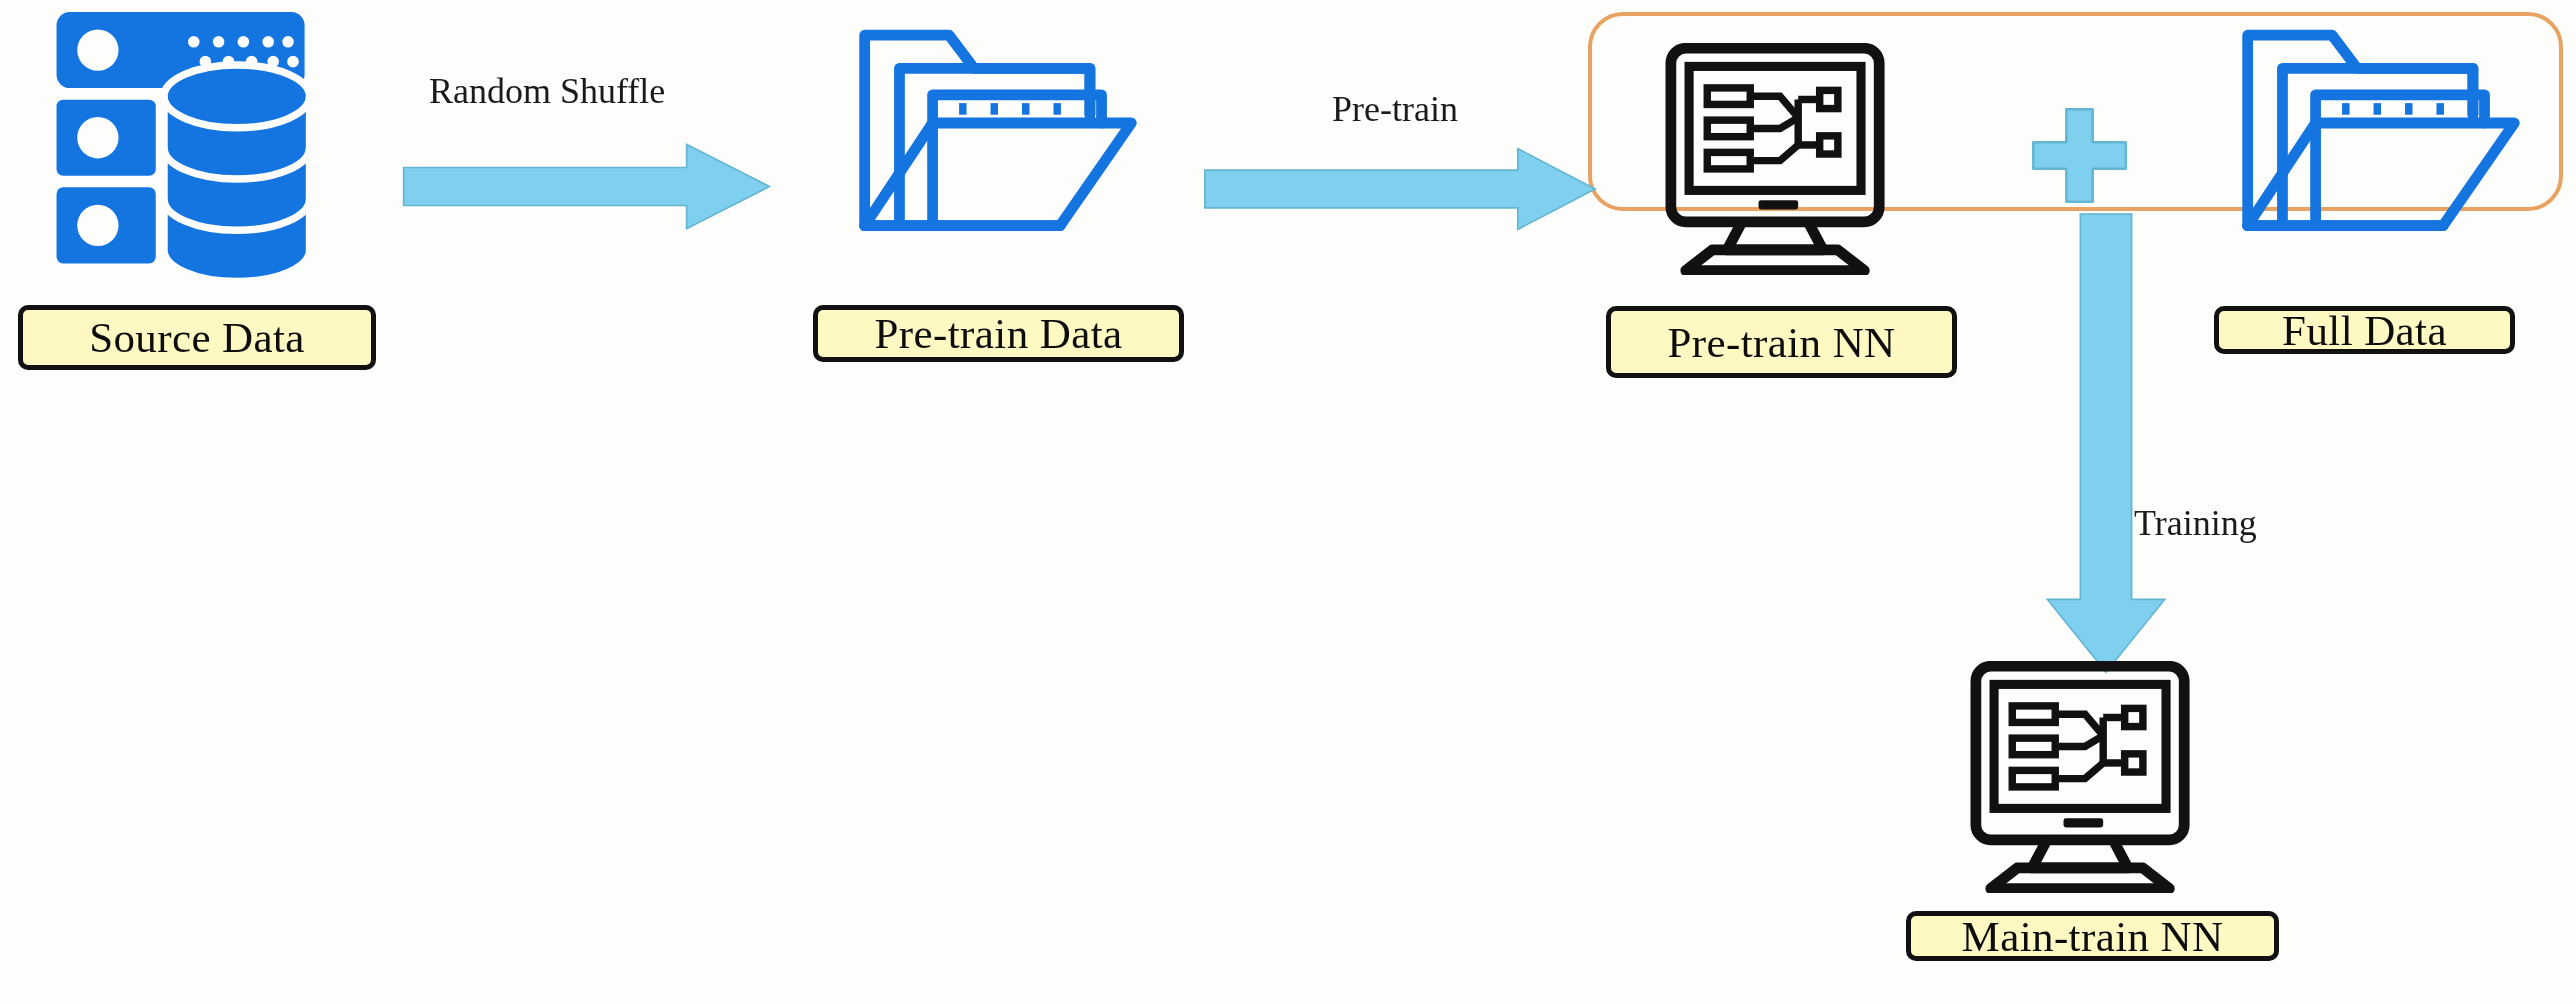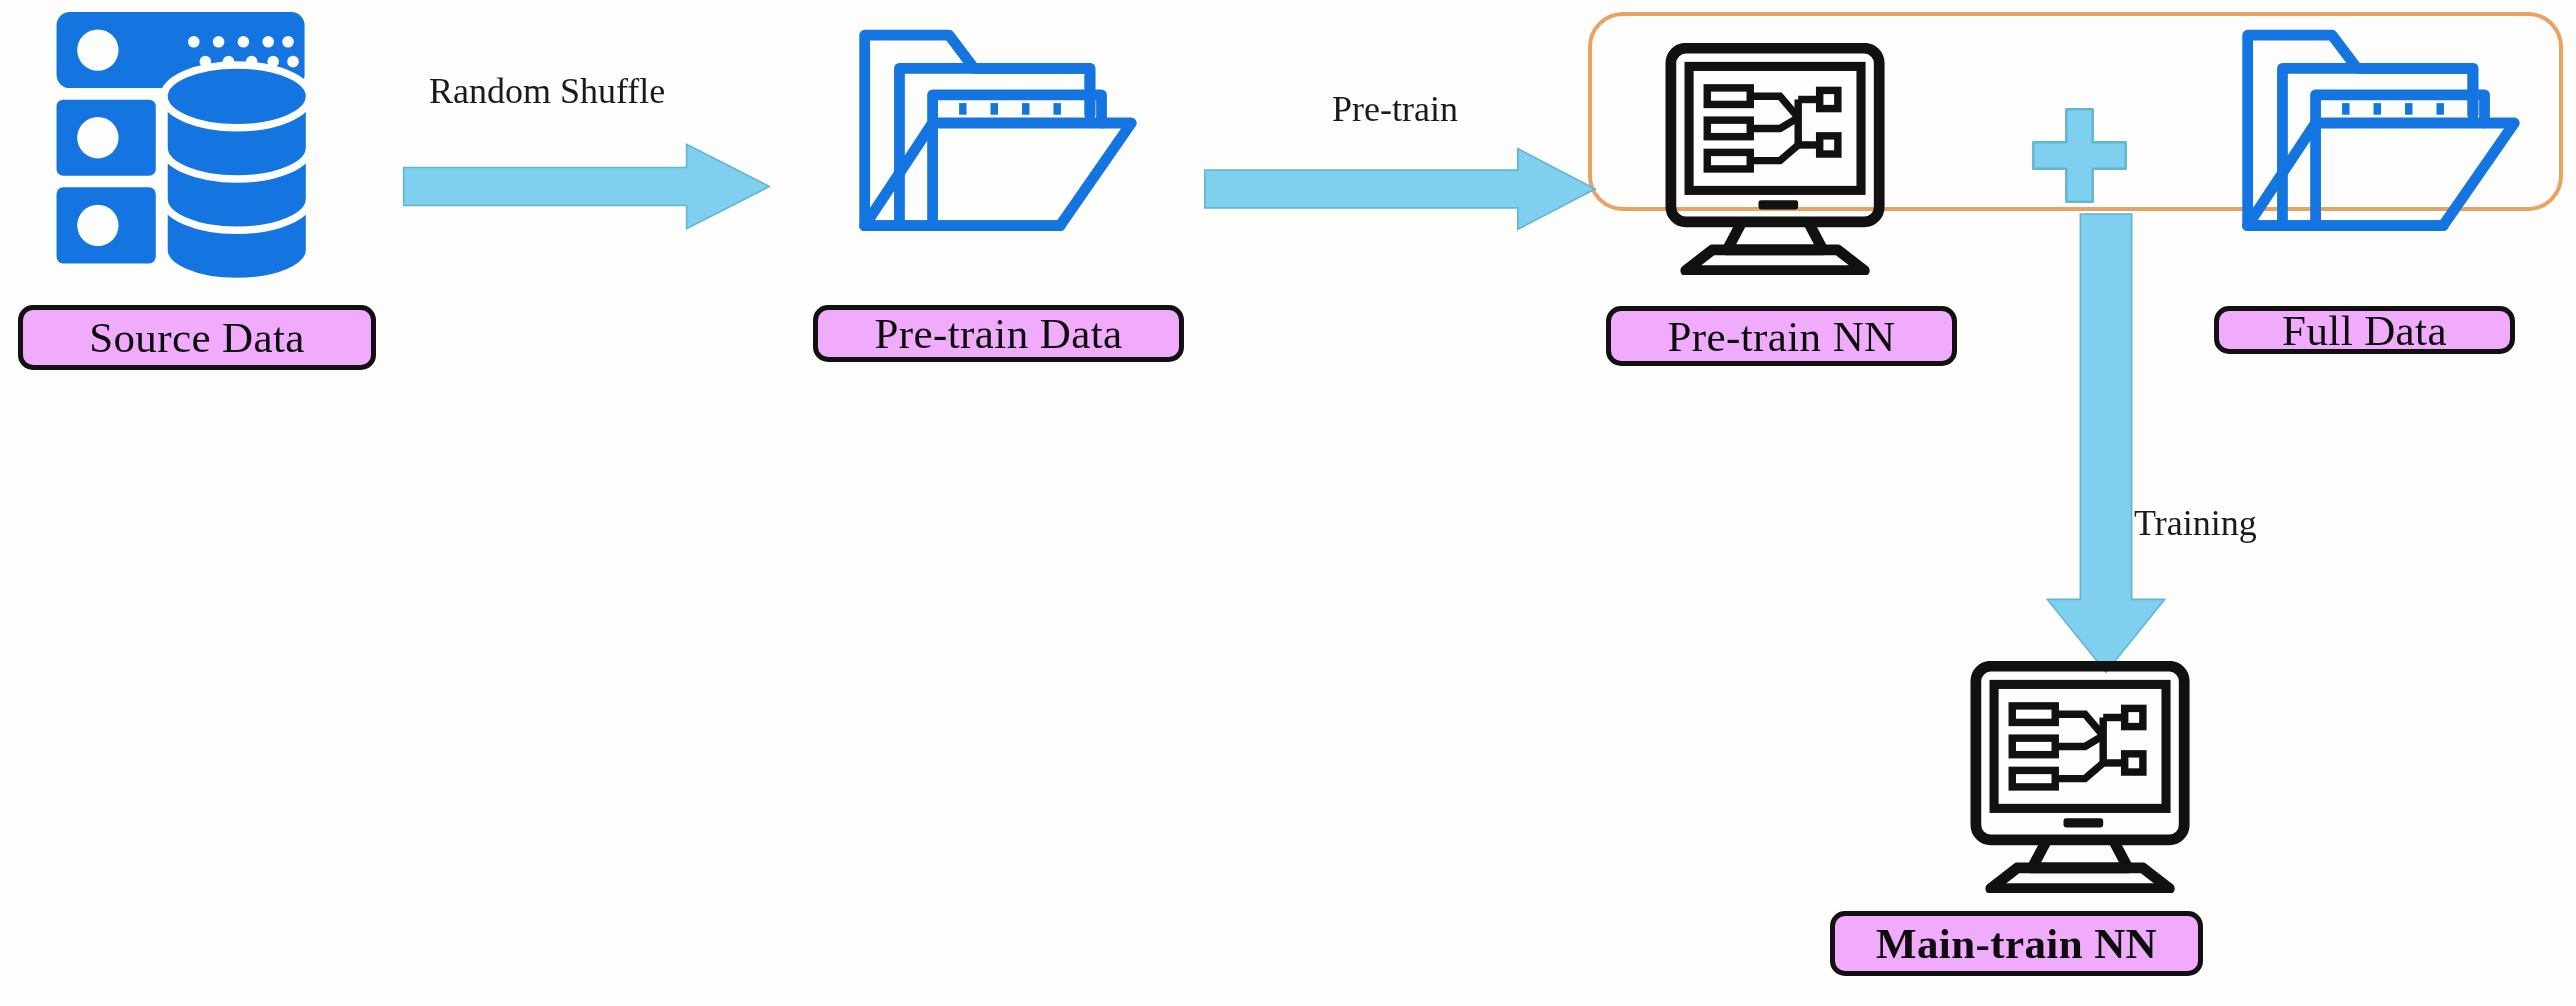--- a/index.html
+++ b/index.html
@@ -16,22 +16,22 @@
     height: 1007px;
     background: #fdfdfc;
     overflow: hidden;
   }
 
   
   .label-box {
     position: absolute;
     box-sizing: border-box;
     border: 5px solid #111111;
-    border-radius: 15px;
-    background: #f0abfc;
+    border-radius: 10px;
+    background: #fef9c3;
     display: flex;
     align-items: center;
     justify-content: center;
     color: #0d0d0d;
     font-family: "Liberation Serif", "DejaVu Serif", serif;
     font-size: 43px;
     line-height: 1;
     letter-spacing: 0.4px;
     white-space: nowrap;
   }
@@ -171,21 +171,21 @@
         <path d="M114 64 L150 64 L172 90"></path>
         <path d="M114 103 L150 103 L172 90"></path>
         <path d="M114 142 L150 142 L172 123"></path>
         <path d="M172 68 L198 68"></path>
         <path d="M172 123 L198 123"></path>
         <path d="M172 68 L172 123"></path>
       </g>
     </svg>
   </div>
 
-  <div class="label-box" style="left:1606px; top:306px; width:351px; height:60px;">
+  <div class="label-box" style="left:1606px; top:306px; width:351px; height:72px;">
     <span>Pre-train NN</span>
   </div>
 
   <div class="plus-wrap" style="left:2030px; top:106px; width:99px; height:99px;">
     <svg viewBox="0 0 120 120" xmlns="http://www.w3.org/2000/svg" style="display:block;width:100%;height:100%;">
       <path d="M44 4 L76 4 L76 44 L116 44 L116 76 L76 76 L76 116 L44 116 L44 76 L4 76 L4 44 L44 44 Z" fill="#7fd0ef" stroke="#63b5d2" stroke-width="3" stroke-linejoin="round"></path>
     </svg>
   </div>
 
   <div class="icon-wrap" style="left:2236px; top:16.6px; width:290px; height:265px;">
@@ -233,18 +233,18 @@
         <path d="M114 64 L150 64 L172 90"></path>
         <path d="M114 103 L150 103 L172 90"></path>
         <path d="M114 142 L150 142 L172 123"></path>
         <path d="M172 68 L198 68"></path>
         <path d="M172 123 L198 123"></path>
         <path d="M172 68 L172 123"></path>
       </g>
     </svg>
   </div>
 
-  <div class="label-box" style="left:1830px; top:911px; width:373px; height:65px;font-weight:bold;">
+  <div class="label-box" style="left:1906px; top:911px; width:373px; height:50px;">
     <span>Main-train NN</span>
   </div>
 
 </div>
 
 
 </body></html>

